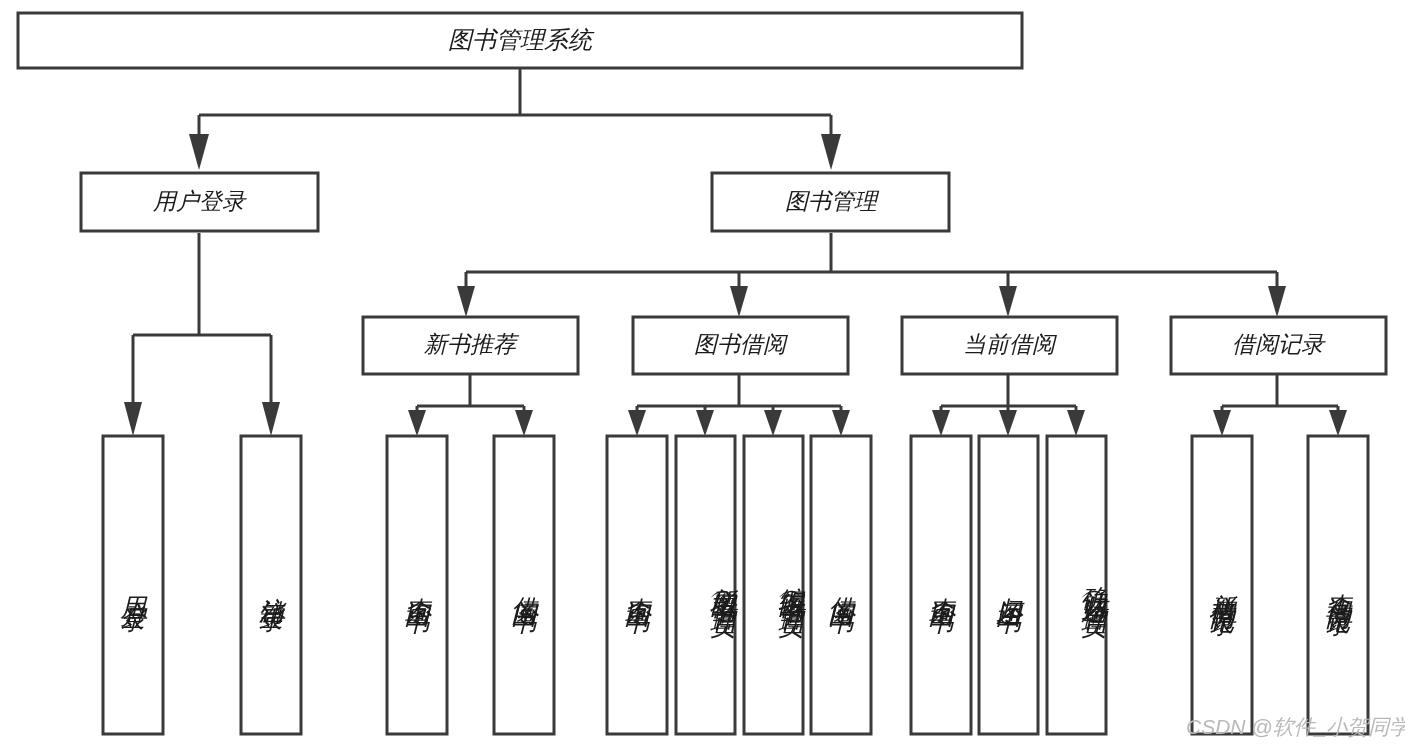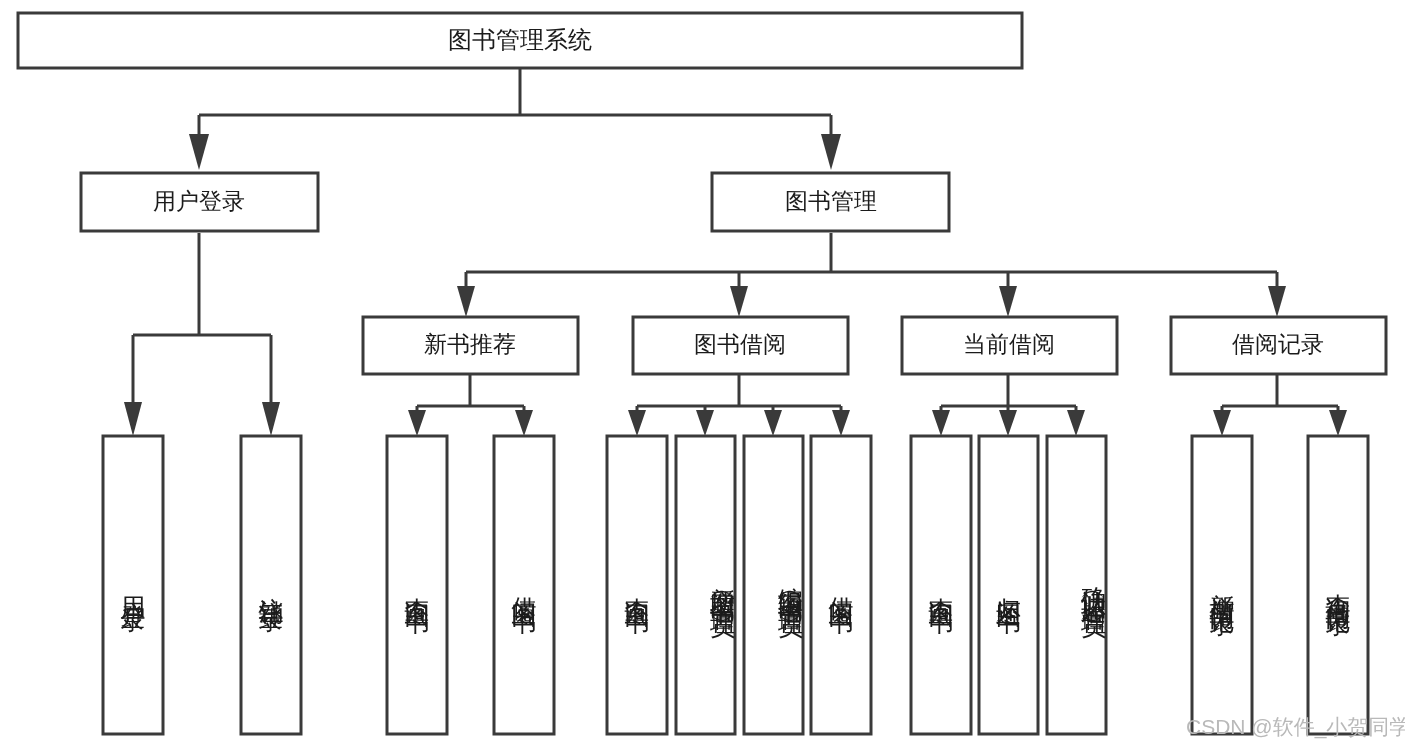--- a/index.html
+++ b/index.html
@@ -11,20 +11,21 @@
     width: 1405px;
     height: 747px;
     font-family: "Liberation Sans", "DejaVu Sans", sans-serif;
     overflow: hidden;
   }
   #diagram-root {
     position: relative;
     width: 1405px;
     height: 619px;
     background: #ffffff;
+    font-style: italic;
   }
   svg.diagram {
     position: absolute;
     top: 0;
     left: 0;
     width: 1405px;
     height: 747px;
   }
   .node-box {
     fill: #ffffff;

